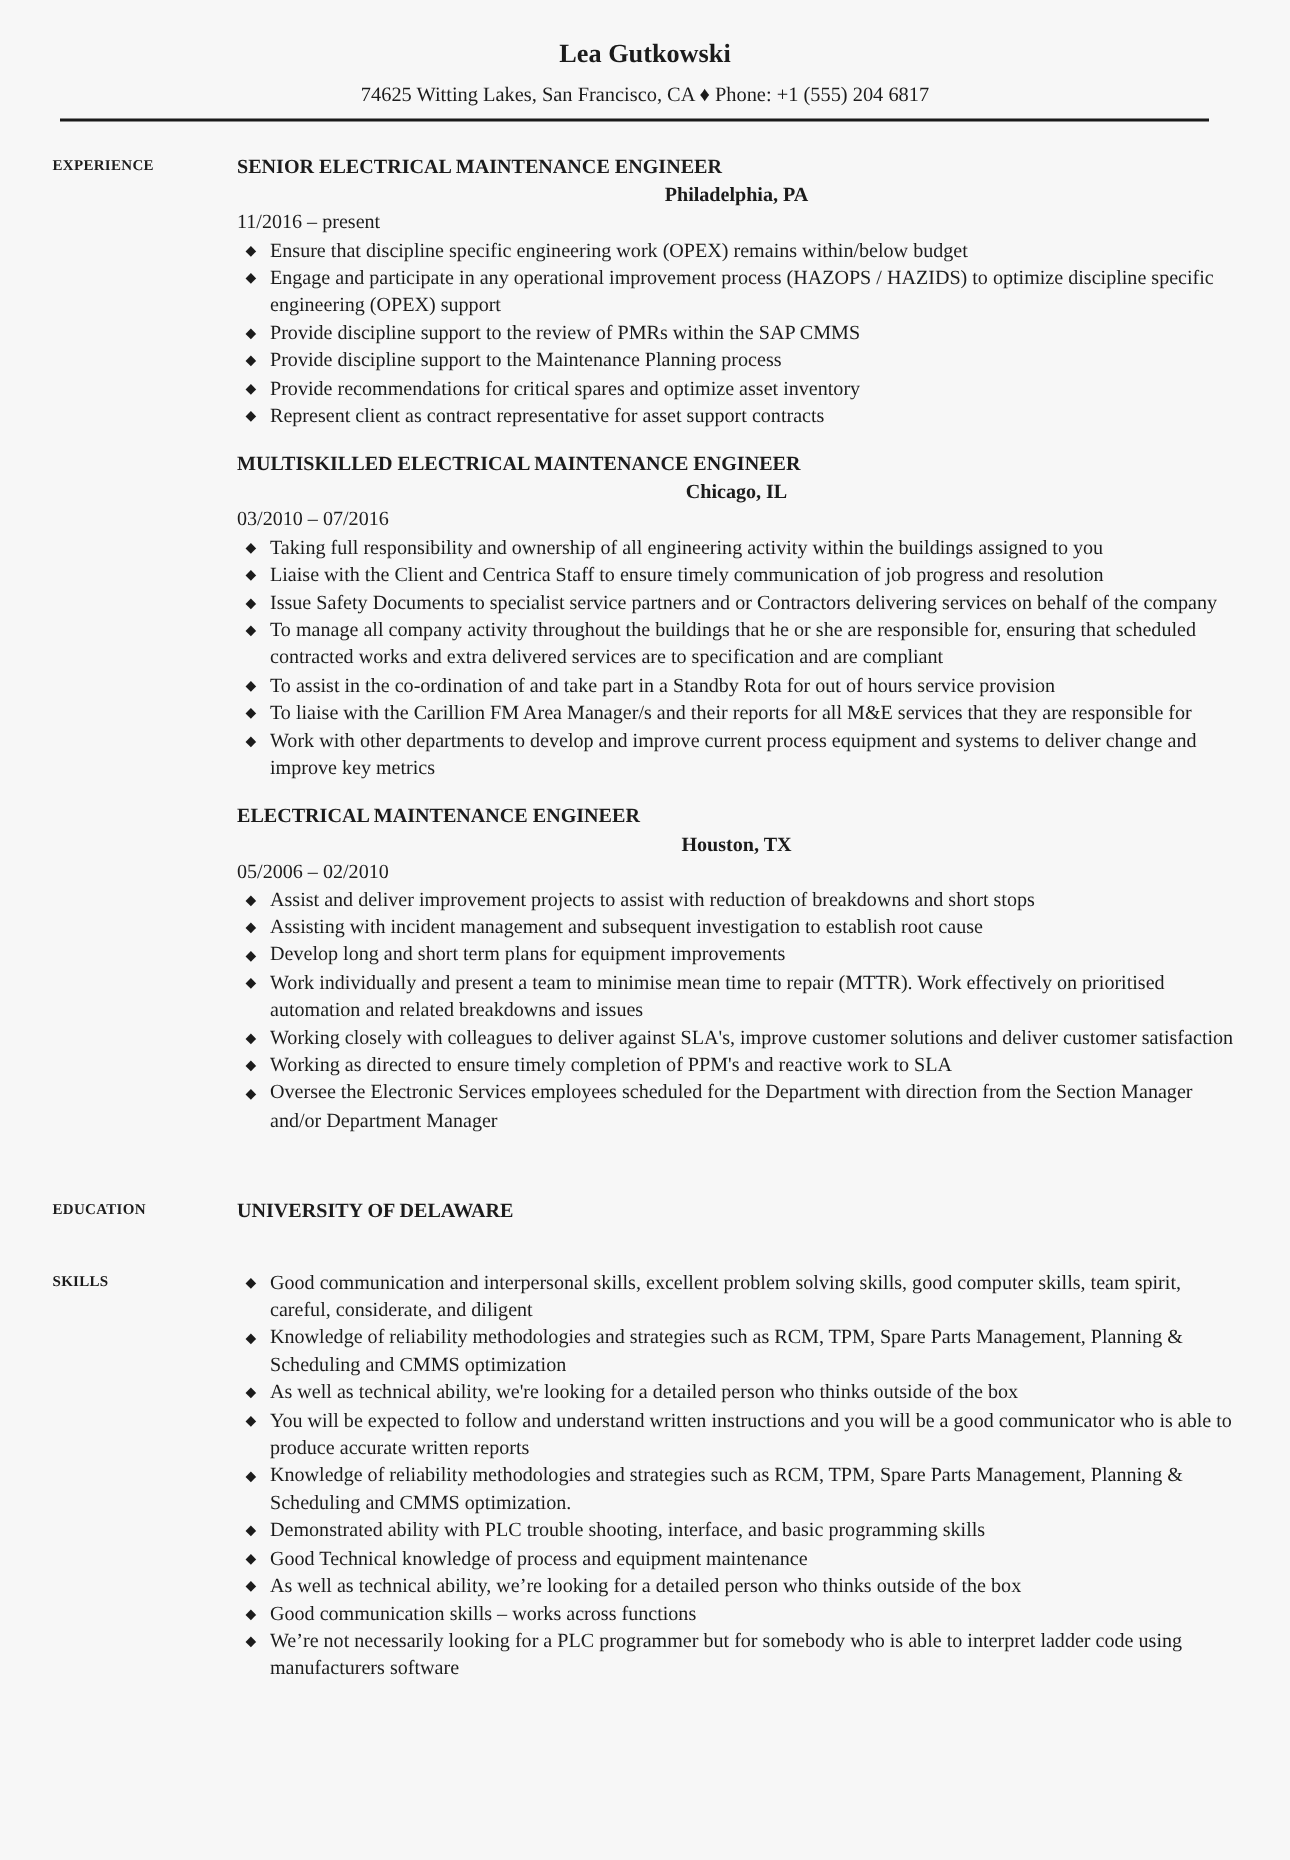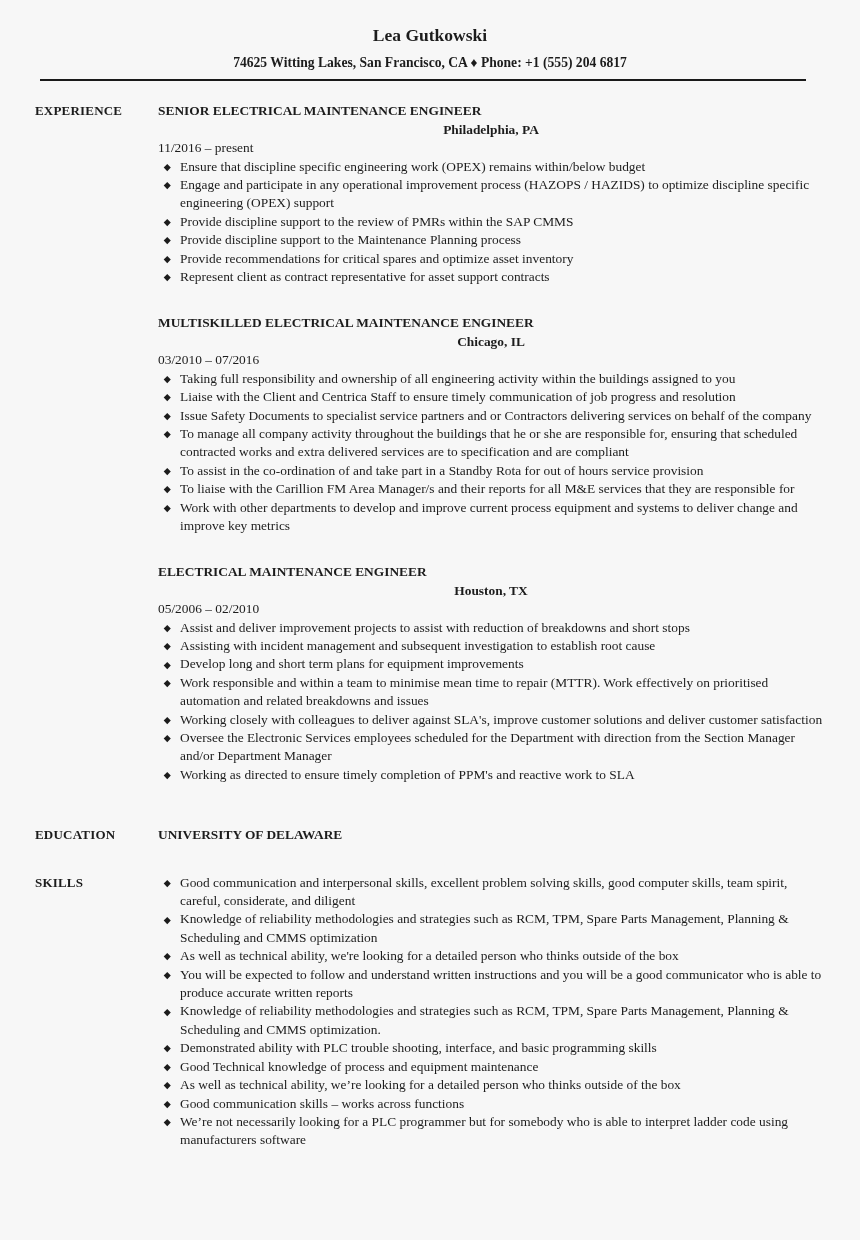--- a/index.html
+++ b/index.html
@@ -12,32 +12,32 @@
     font-family:"Liberation Serif","DejaVu Serif",serif;
     font-size:13.4px;
     line-height:18.4px;
     overflow:hidden;
   }
   .page { width:860px; height:1080px;border-radius:29px; }
 
   
   .header { padding-top:25px; text-align:center; }
   .name { font-size:17.5px; font-weight:bold; line-height:20px; }
-  .contact { margin-top:9px; font-weight:bold; font-size:13.6px; }
+  .contact { margin-top:9px; font-weight:normal; font-size:13.6px; }
   .divider { border:none; border-top:2px solid #1a1a1a; margin:7px 54px 0 40px; }
 
   
   .main { padding:21px 36px 0 35px; }
   .row { display:grid; grid-template-columns:123px 1fr; align-items:start; }
   .row-education { margin-top:42px; }
   .row-skills { margin-top:29px; }
-  .sec-label { font-weight:bold; font-size:13px; letter-spacing:0.2px; }
+  .sec-label { font-weight:bold; font-size:10px; letter-spacing:0.2px; }
 
   
-  .job + .job { margin-top:28px; }
+  .job + .job { margin-top:14px; }
   .job-title { font-weight:bold; }
   .job-location { font-weight:bold;text-align:center; }
   .job-dates { font-weight:normal; }
 
   
   ul.bullets { list-style:none; margin:0; }
   ul.bullets li { position:relative; padding-left:22px; }
   ul.bullets li::before {
     content:"";
     position:absolute;
@@ -97,24 +97,24 @@
         </div>
 
         <div class="job">
           <div class="job-title">ELECTRICAL MAINTENANCE ENGINEER</div>
           <div class="job-location">Houston, TX</div>
           <div class="job-dates">05/2006 – 02/2010</div>
           <ul class="bullets">
             <li>Assist and deliver improvement projects to assist with reduction of breakdowns and short stops</li>
             <li>Assisting with incident management and subsequent investigation to establish root cause</li>
             <li>Develop long and short term plans for equipment improvements</li>
-            <li>Work responsible and within a team to minimise mean time to repair (MTTR). Work effectively on prioritised automation and related breakdowns and issues</li>
+            <li>Work individually and present a team to minimise mean time to repair (MTTR). Work effectively on prioritised automation and related breakdowns and issues</li>
             <li>Working closely with colleagues to deliver against SLA's, improve customer solutions and deliver customer satisfaction</li>
+            <li>Working as directed to ensure timely completion of PPM's and reactive work to SLA</li>
             <li>Oversee the Electronic Services employees scheduled for the Department with direction from the Section Manager and/or Department Manager</li>
-            <li>Working as directed to ensure timely completion of PPM's and reactive work to SLA</li>
           </ul>
         </div>
 
       </div>
     </section>
 
     <section class="row row-education">
       <div class="sec-label">EDUCATION</div>
       <div class="sec-content">
         <div class="edu-school">UNIVERSITY OF DELAWARE</div>

